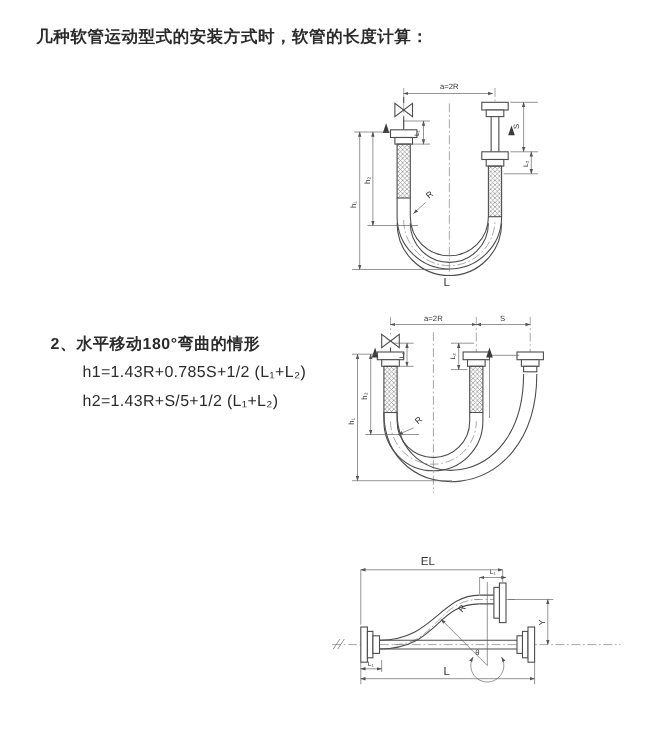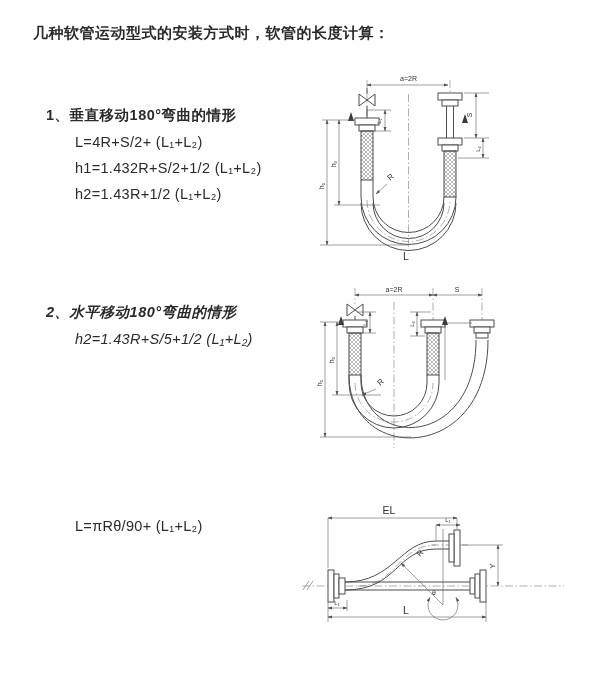--- a/index.html
+++ b/index.html
@@ -7,21 +7,21 @@
     position:relative; width:600px; height:657px; background:#ffffff;
     font-family:"Liberation Sans","DejaVu Sans",sans-serif; color:#2b2b2b;
     overflow:hidden;
   }
   .title {
     position:absolute; left:33px; top:24px;
     font-size:15px; font-weight:bold; letter-spacing:0.5px;
   }
   .section { position:absolute; left:46px; }
   .sec1 { top:106px; }
-  .sec2 { top:303px;font-style:italic; }
+  .sec2 { top:303px; }
   .sec3 { top:518px; }
   .heading { font-size:14.5px; font-weight:bold; letter-spacing:0.5px; margin:0 0 9px 0; }
   .formula { font-size:14.5px; letter-spacing:0.3px; margin:0 0 9px 29px; line-height:17px; }
   .diagram { position:absolute; }
   .d1 { left:306px; top:68px; }
   .d2 { left:306px; top:280px; }
   .d3 { left:296px; top:498px; }
   
   .pl  { stroke:#4d4d4d; stroke-width:1; fill:none; }          
   .th  { stroke:#5f5f5f; stroke-width:0.6; fill:none; }        
@@ -45,34 +45,28 @@
         <path d="M0,0 L4,4 M4,0 L0,4" stroke="#8c8c8c" stroke-width="0.6"></path>
       </pattern>
       <marker id="arr" viewBox="0 0 10 10" refX="9" refY="5" markerWidth="8" markerHeight="8" orient="auto-start-reverse">
         <path d="M0,1.8 L10,5 L0,8.2 z" fill="#555"></path>
       </marker>
     </defs>
   </svg>
 
   <div class="title">几种软管运动型式的安装方式时，软管的长度计算：</div>
 
-  <div class="section sec1">
-    <div class="heading">1、垂直移动180°弯曲的情形</div>
-    <div class="formula">L=4R+S/2+ (L₁+L₂)</div>
-    <div class="formula">h1=1.432R+S/2+1/2 (L₁+L₂)</div>
-    <div class="formula">h2=1.43R+1/2 (L₁+L₂)</div>
-  </div>
 
   <div class="section sec2">
     <div class="heading">2、水平移动180°弯曲的情形</div>
+    <div class="formula">h1=1.43R+0.785S+1/2 (L₁+L₂)</div>
     <div class="formula">h2=1.43R+S/5+1/2 (L₁+L₂)</div>
   </div>
 
   <div class="section sec3">
-    <div class="formula">L=πRθ/90+ (L₁+L₂)</div>
   </div>
 
   <svg class="diagram d1" width="292" height="198" viewBox="0 0 292 198">
     <g>
       <line class="cl" x1="102.5" y1="26" x2="102.5" y2="186"></line>
       <line class="cl" x1="61" y1="12" x2="61" y2="48"></line>
       <line class="cl" x1="144" y1="12" x2="144" y2="38"></line>
       <path class="cl" d="M61,132 A41.5,41.5 0 0 0 144,132"></path>
     </g>
     <g>

